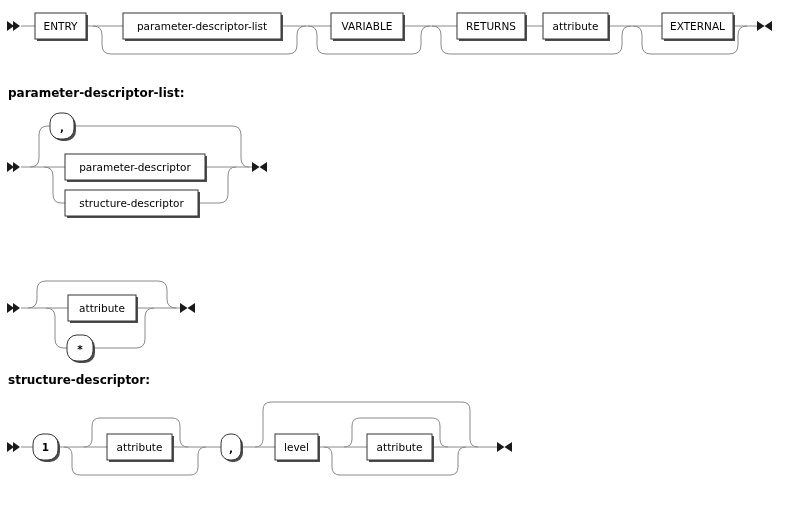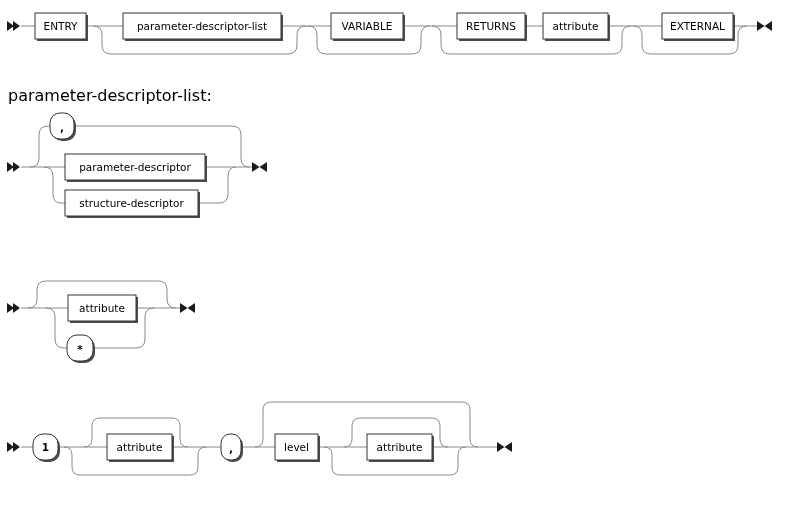--- a/index.html
+++ b/index.html
@@ -11,22 +11,22 @@
     position: relative;
     width: 800px;
     height: 518px;
     background: #ffffff;
     font-family: "DejaVu Sans", "Liberation Sans", sans-serif;
     overflow: hidden;
   }
   .heading {
     position: absolute;
     left: 8px;
-    font-size: 16px;
-    font-weight: normal;
+    font-size: 12px;
+    font-weight: bold;
     color: #000000;
     letter-spacing: 0px;
     white-space: nowrap;
   }
   svg.diagram-canvas {
     position: absolute;
     left: 0;
     top: 0;
     width: 800px;
     height: 518px;
@@ -64,20 +64,21 @@
   }
 </style>
 </head>
 <body>
 
 <div class="page">
 
   <div class="heading" style="top:86px;">parameter-descriptor-list:</div>
 
 
+  <div class="heading" style="top:373px;">structure-descriptor:</div>
 
   <svg class="diagram-canvas" viewBox="0 0 800 518">
 
     <g>
       <path class="rail" d="M21,26 H757"></path>
       <path class="rail" d="M93,26 Q102,26 102,35 V45 Q102,54 111,54 H288 Q297,54 297,45 V35 Q297,26 306,26"></path>
       <path class="rail" d="M308,26 Q317,26 317,35 V45 Q317,54 326,54 H412 Q421,54 421,45 V35 Q421,26 430,26"></path>
       <path class="rail" d="M432,26 Q441,26 441,35 V45 Q441,54 450,54 H613 Q622,54 622,45 V35 Q622,26 631,26"></path>
       <path class="rail" d="M633,26 Q642,26 642,35 V45 Q642,54 651,54 H729 Q738,54 738,45 V35 Q738,26 747,26"></path>
 

